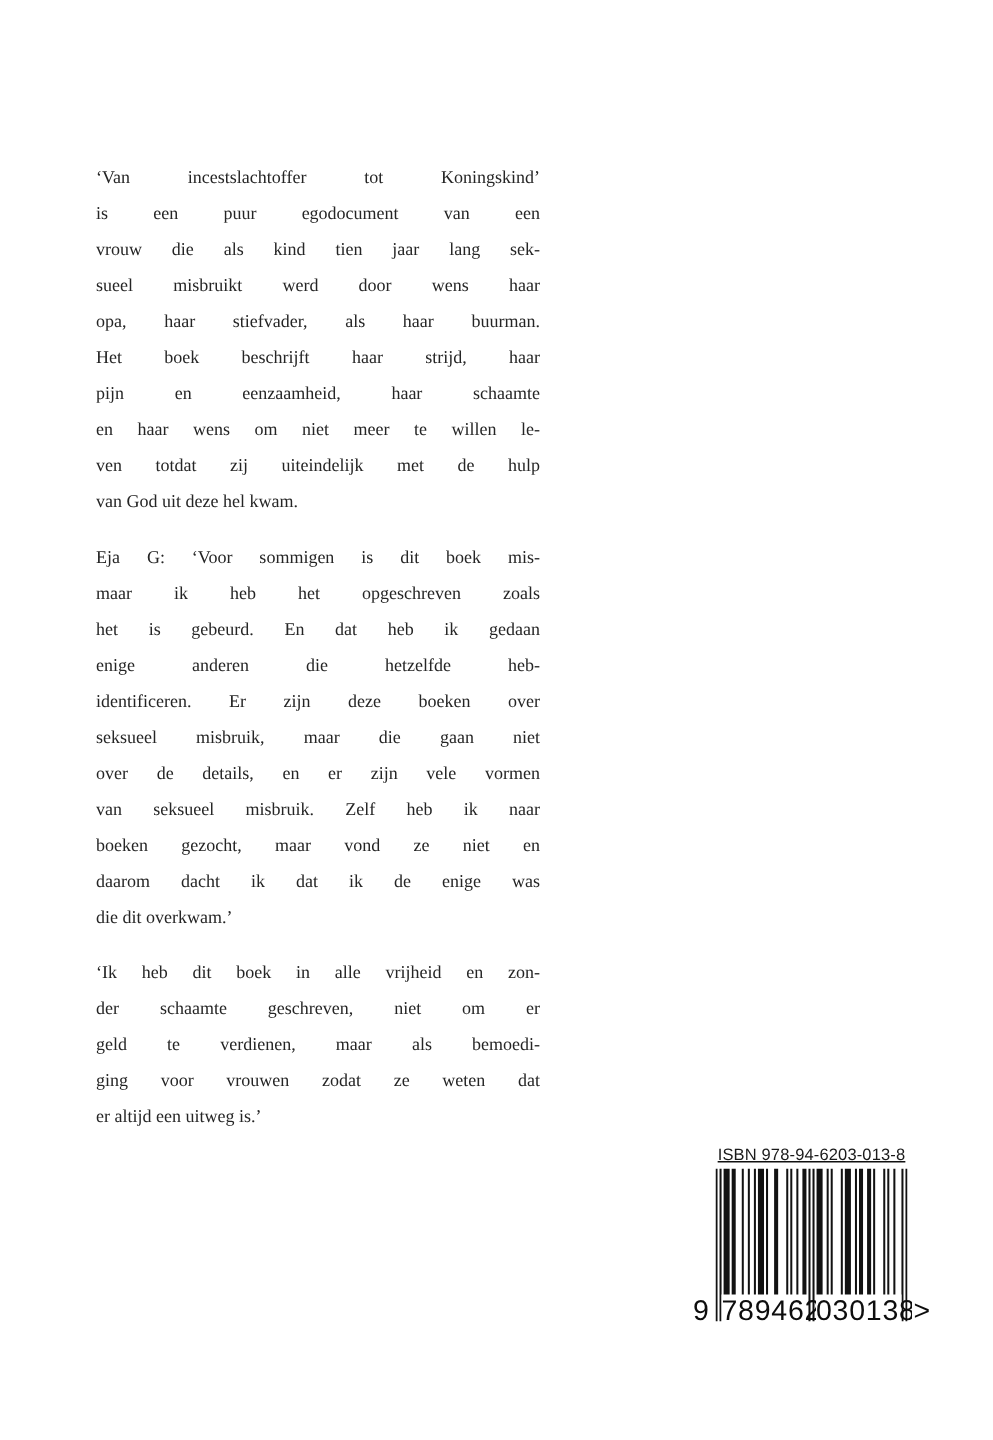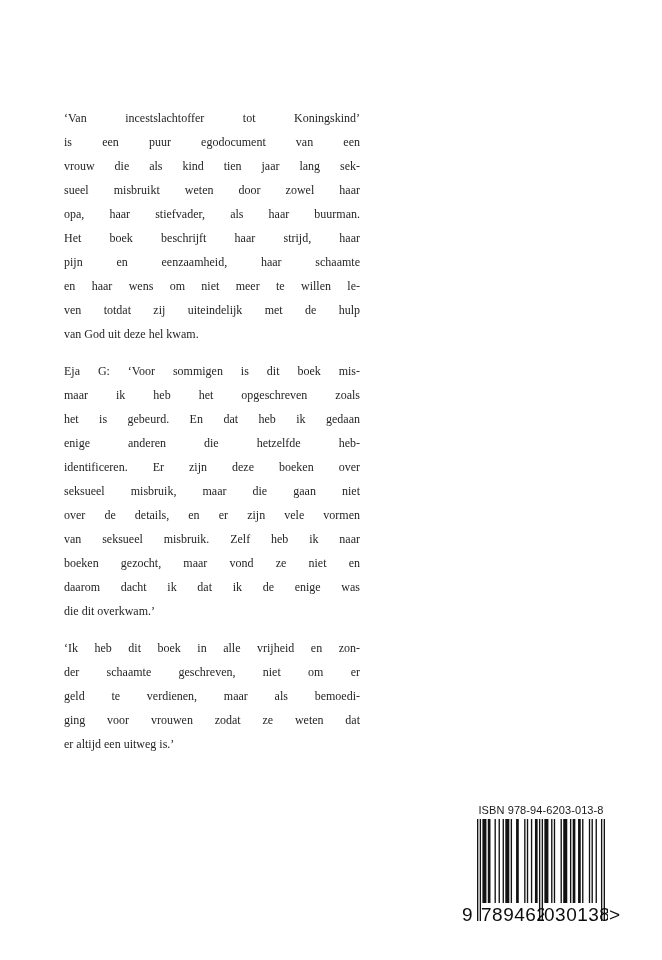--- a/index.html
+++ b/index.html
@@ -29,24 +29,25 @@
     text-align: justify;
     text-align-last: justify;
     white-space: normal;
   }
   .line.last { text-align-last: left; }
 
   
   .barcode {
     position: absolute;
     left: 477px;
-    top: 804px;
+    top: 764px;
     width: 108px;
     font-family: "Liberation Sans", sans-serif;
     color: #111;
+    text-decoration: underline;
   }
   .isbn-label {
     width: 136px;
     margin-left: -4px;
     text-align: center;
     font-size: 11px;
     letter-spacing: 0.1px;
     color: #1a1a1a;
     margin-bottom: 3px;
     white-space: nowrap;
@@ -81,21 +82,21 @@
 </head>
 <body>
 
 <div class="cover">
 
   <div class="blurb">
     <div class="paragraph">
         <div class="line">‘Van incestslachtoffer tot Koningskind’</div>
         <div class="line">is een puur egodocument van een</div>
         <div class="line">vrouw die als kind tien jaar lang sek-</div>
-        <div class="line">sueel misbruikt weten door zowel haar</div>
+        <div class="line">sueel misbruikt werd door wens haar</div>
         <div class="line">opa, haar stiefvader, als haar buurman.</div>
         <div class="line">Het boek beschrijft haar strijd, haar</div>
         <div class="line">pijn en eenzaamheid, haar schaamte</div>
         <div class="line">en haar wens om niet meer te willen le-</div>
         <div class="line">ven totdat zij uiteindelijk met de hulp</div>
         <div class="line last">van God uit deze hel kwam.</div>
       </div>
     <div class="paragraph">
         <div class="line">Eja G: ‘Voor sommigen is dit boek mis-</div>
         <div class="line">maar ik heb het opgeschreven zoals</div>

